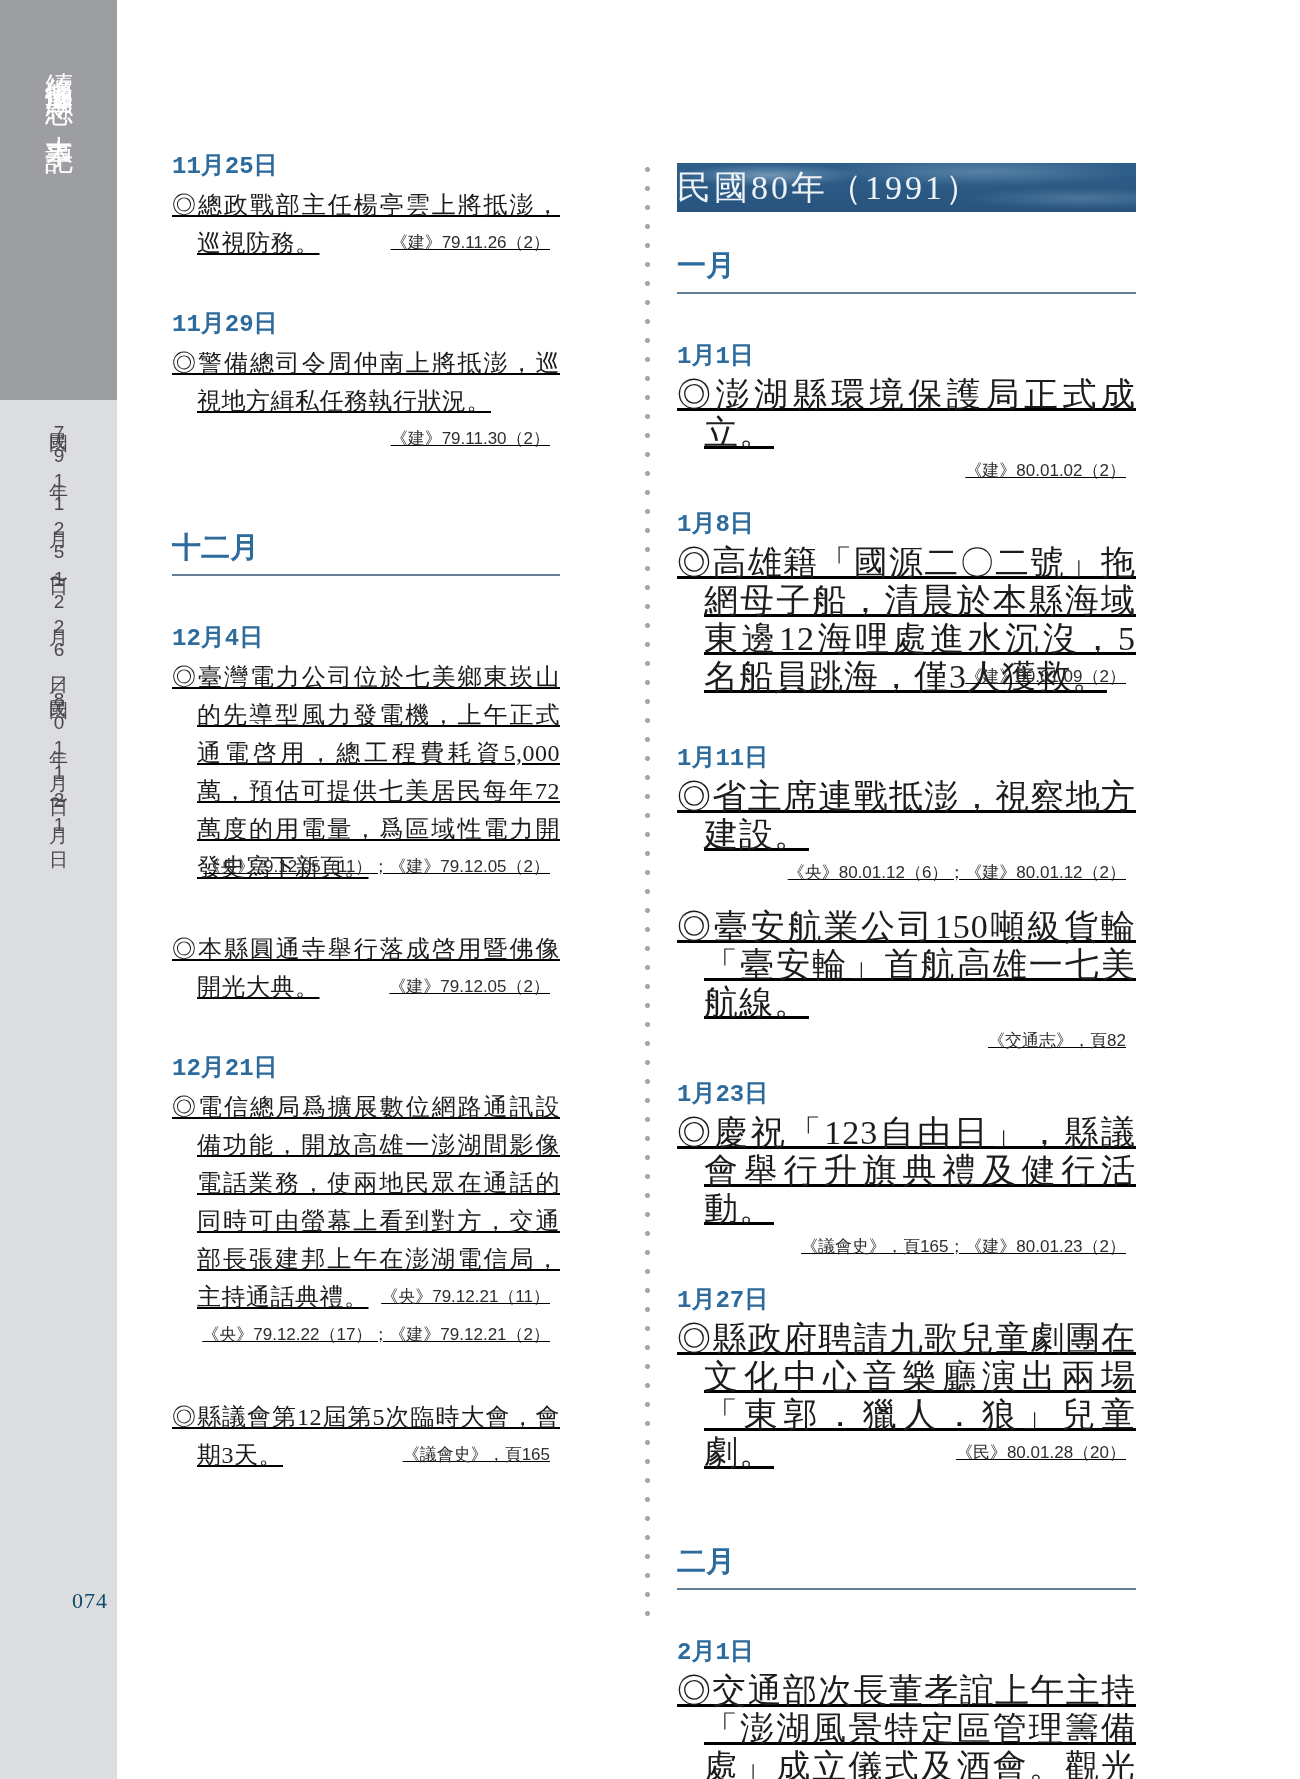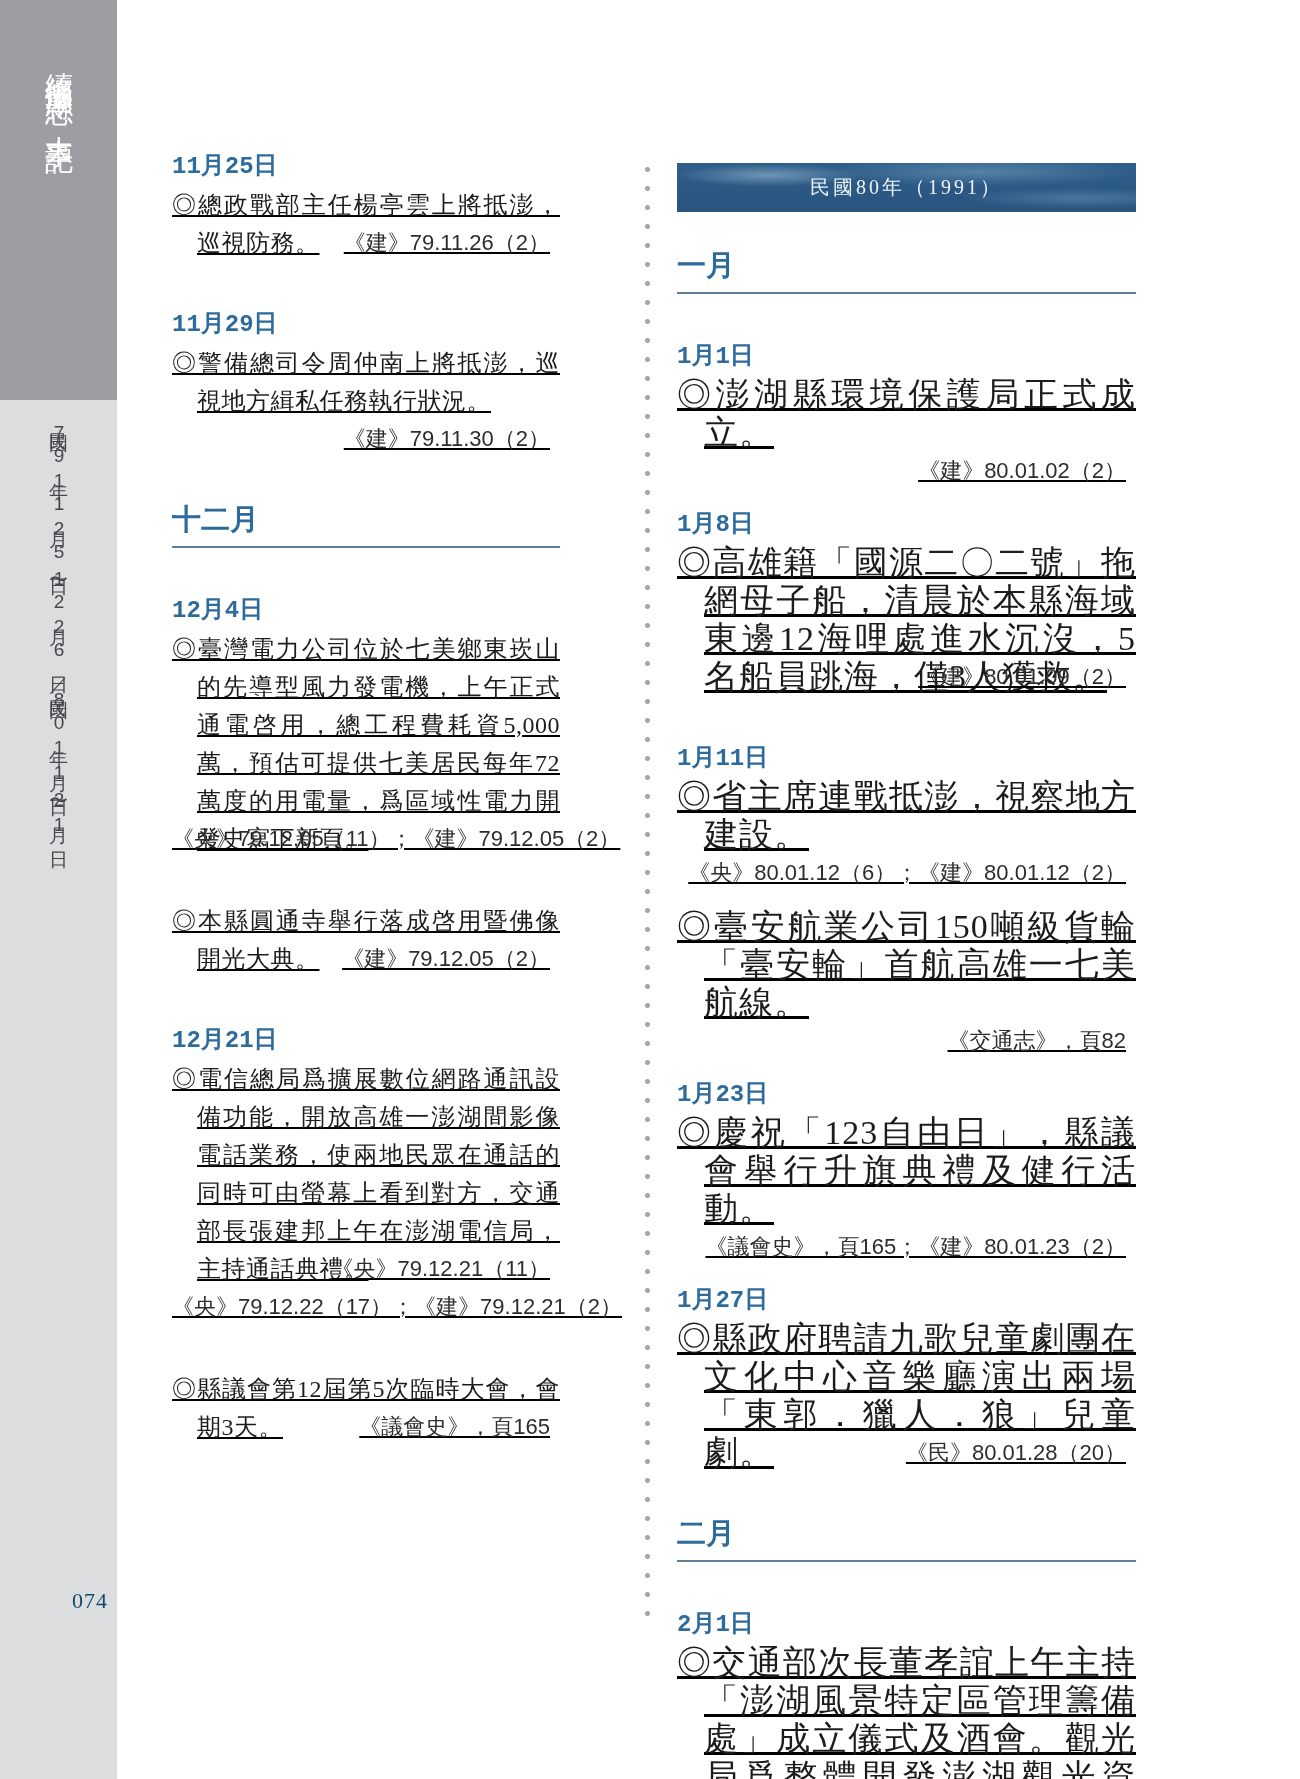--- a/index.html
+++ b/index.html
@@ -38,50 +38,50 @@
     position:absolute; left:644px; top:166px; width:7px; height:1450px;
     background-image:radial-gradient(circle at 3.5px 3.5px, #a6a8ac 2.2px, rgba(0,0,0,0) 2.8px);
     background-size:7px 19px; background-repeat:repeat-y;
   }
   
   .col { position:absolute; }
   .col-left  { left:172px; top:148px; width:388px; }
   .col-right { left:677px; top:163px; width:459px; }
 
   .banner {
-    height:49px; display:flex; align-items:center; justify-content:center;
-    color:#eef3f8; font-size:20px; letter-spacing:3px;
+    height:49px; display:flex; align-items:center; 
+    color:#eef3f8; font-size:34px; letter-spacing:3px;
     background:
       radial-gradient(ellipse 130px 16px at 20% 25%, rgba(168,196,219,.55), rgba(168,196,219,0) 70%),
       radial-gradient(ellipse 220px 20px at 66% 18%, rgba(150,183,209,.40), rgba(150,183,209,0) 70%),
       radial-gradient(ellipse 170px 15px at 88% 72%, rgba(140,175,202,.35), rgba(140,175,202,0) 70%),
       linear-gradient(180deg, #2e5f8a, #28547e);
   }
   .month {
     font-family:"Liberation Sans", sans-serif; font-weight:bold;
     color:#2e6b9d; font-size:29px; line-height:34px;
     padding-bottom:10px; border-bottom:2px solid #627e97;
-    margin-top:44px; margin-bottom:30px;
+    margin-top:72px; margin-bottom:30px;
   }
   .banner + .month { margin-top:36px; }
   .date {
     font-family:Liberation Mono, monospace; font-weight:bold;
     color:#2e6b9d; font-size:24px; line-height:38px; margin-top:44px;
   }
   .col > :first-child { margin-top:0; }
   .event { margin-top:44px;text-decoration:underline; }
   .date + .event { margin-top:0; }
   .has-citeblock + .event, .has-citeblock + .date { margin-top:16px; }
   .event-text {
     margin:0; text-align:justify; line-height:38px; color:#1c1c1c;
   }
   .col-left  .event-text { font-size:24px; letter-spacing:0.5px; padding-left:25px; text-indent:-25px; }
   .col-right .event-text { font-size:34px; letter-spacing:1px;   padding-left:27px; text-indent:-27px; }
   .cite {
-    font-family:"Liberation Sans", sans-serif; font-size:22px; color:#2d2d2d;
+    font-family:"Liberation Sans", sans-serif; font-size:17px; color:#2d2d2d;
     text-align:right; line-height:38px; padding-right:10px; white-space:nowrap;
   }
   .cite.inline { margin-top:-38px; }
   .cite.block  { margin-top:0; }
   .cite.block2 { margin-top:0; }
 </style>
 </head>
 <body>
 
 <div class="sidebar-strip"></div>

